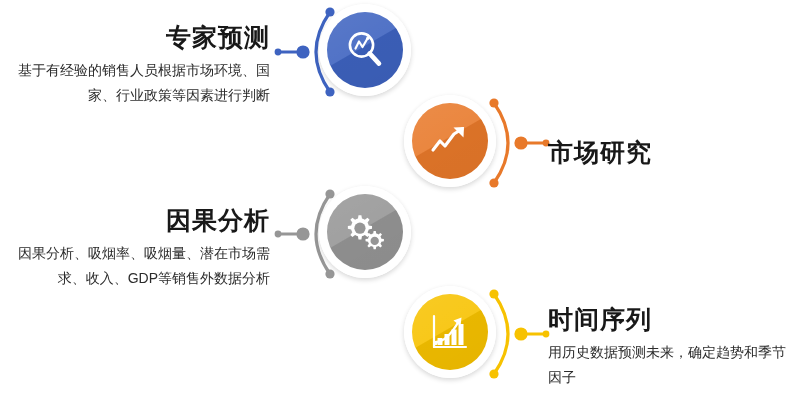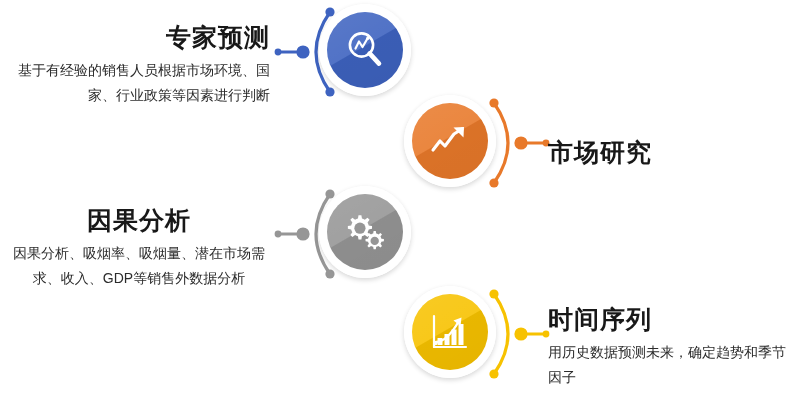--- a/index.html
+++ b/index.html
@@ -67,21 +67,21 @@
     font-size:14px;
     line-height:25px;
     color:#2b2b2b;
     margin:0;
   }
   .left-block{text-align:right;}
   .right-block{text-align:left;}
 
   #block-expert{left:8px;top:22px;width:262px;}
   #block-market{left:548px;top:113px;width:250px;margin-top:24px;}
-  #block-causal{left:8px;top:205px;width:262px;text-align:center;}
+  #block-causal{left:8px;top:205px;width:262px;}
   #block-timeseries{left:548px;top:304px;width:250px;}
 </style>
 </head>
 <body>
 
 <div id="stage">
 
   <svg class="connector" id="conn-expert" width="64" height="92" viewBox="0 0 64 92">
     <path d="M58 6 Q30 46 58 86" fill="none" stroke="#3E63C0" stroke-width="3.2" stroke-linecap="round"></path>
     <line x1="6" y1="46" x2="34" y2="46" stroke="#3E63C0" stroke-width="3.2" stroke-linecap="round"></line>

